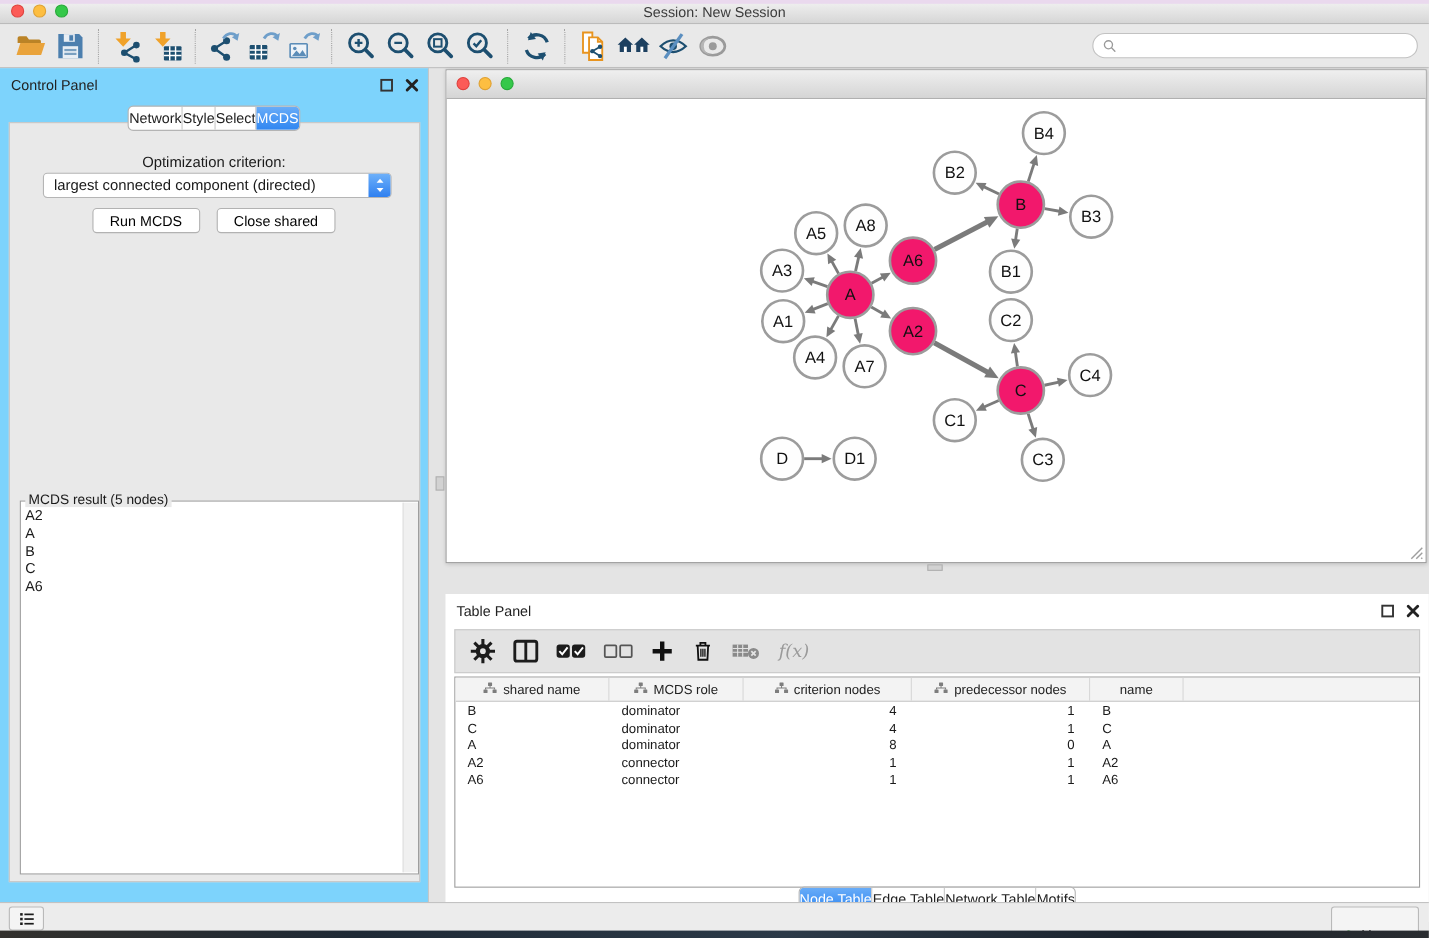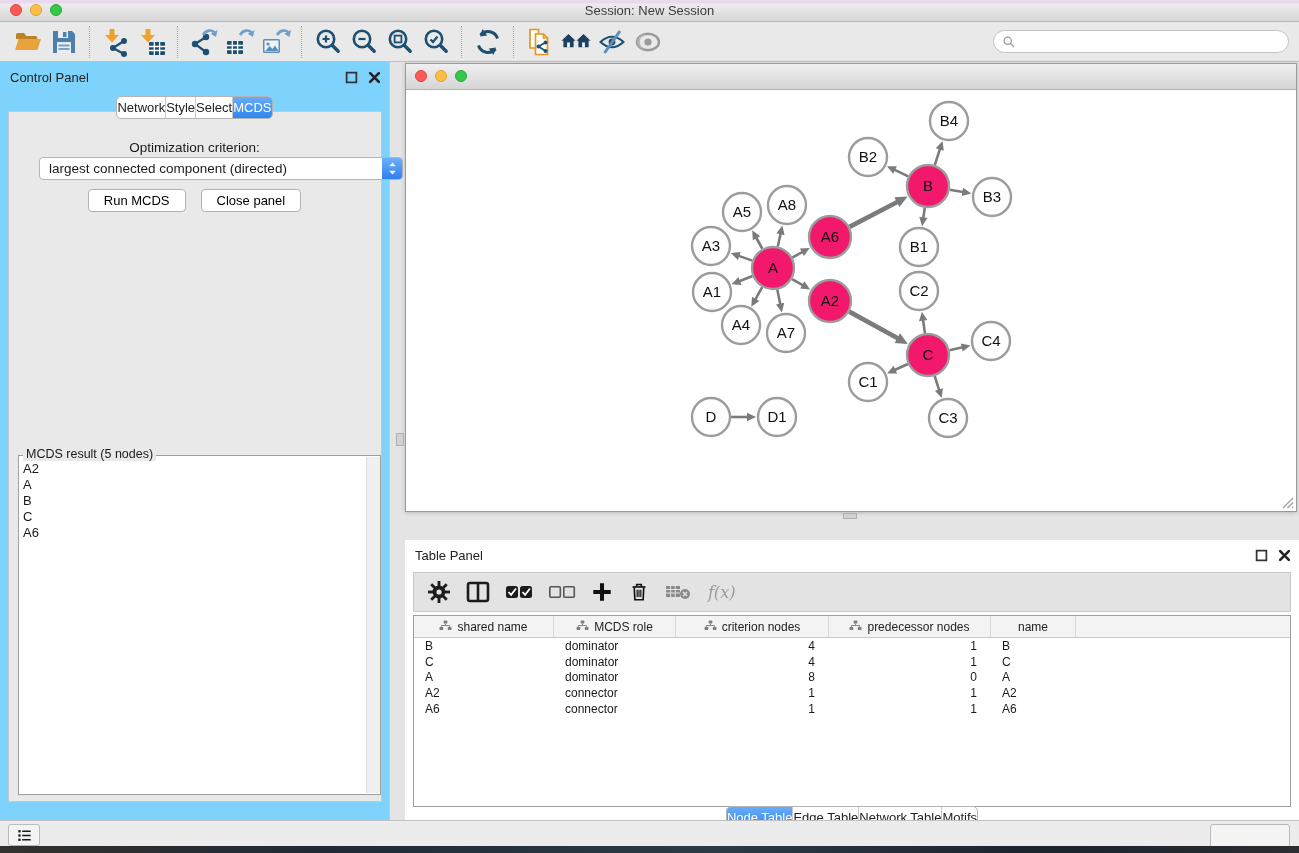--- a/index.html
+++ b/index.html
@@ -33,21 +33,21 @@
   .panel-btns span{width:13px;height:13px;display:inline-flex;cursor:pointer;}
   .panel-btns svg{width:13px;height:13px;}
   .seg-group{display:inline-flex;border:1px solid #b4b4b4;border-radius:5px;overflow:hidden;background:#fff;}
   .seg{padding:3px 0;font-size:13px;color:#222;border-left:1px solid #c9c9c9;cursor:pointer;white-space:nowrap;}
   .seg:first-child{border-left:none;}
   .seg.active{background:linear-gradient(#68acf8,#2f86f1);color:#fff;}
   #cp-tabs{position:absolute;left:0;right:0;top:34px;text-align:center;z-index:2;}
   #cp-inset{position:absolute;left:8px;top:49px;width:374px;height:691px;background:#e9e9e9;
     border:1px solid #c6c6c6;box-sizing:border-box;}
   #opt-label{position:absolute;left:0;right:0;top:78px;text-align:center;font-size:13.5px;}
-  #dropdown{position:absolute;left:39px;top:95px;width:364px;height:23px;background:#fff;border:1px solid #b5b5b5;
+  #dropdown{position:absolute;left:39px;top:95px;width:317px;height:23px;background:#fff;border:1px solid #b5b5b5;
     border-radius:4px;display:flex;align-items:center;box-sizing:border-box;cursor:pointer;}
   #dropdown .val{flex:1;font-size:13.5px;padding:0 9px;white-space:nowrap;}
   #dropdown .stepper{width:20px;height:21px;border-radius:0 3px 3px 0;
     background:linear-gradient(#6db0fa,#2f80f0);display:flex;align-items:center;justify-content:center;}
   #cp-buttons{position:absolute;left:0;right:0;top:127px;display:flex;justify-content:center;gap:15px;}
   .btn{background:#fff;border:1px solid #b2b2b2;border-radius:4px;padding:3px 15px;font-size:13px;cursor:pointer;}
   #result-box{position:absolute;left:18px;top:393px;width:363px;height:340px;background:#fff;border:1px solid #9e9e9e;box-sizing:border-box;}
   #result-legend{position:absolute;left:4px;top:-9px;background:#e9e9e9;padding:0 3px;font-size:12.5px;}
   #result-list{position:absolute;left:0;top:2px;right:14px;bottom:0;padding:3px 0 0 4px;font-size:13px;line-height:16px;overflow:hidden;}
   #result-scroll{position:absolute;right:0;top:1px;bottom:1px;width:13px;background:#f0f0f0;border-left:1px solid #dedede;}
@@ -280,21 +280,21 @@
     <span class="val">largest connected component (directed)</span>
     <span class="stepper">
       <svg viewBox="0 0 14 20" width="13" height="19">
           <path d="M7 3.5l3.4 4H3.6z" fill="#fff"></path>
           <path d="M7 16.5l3.4-4H3.6z" fill="#fff"></path>
         </svg>
     </span>
   </div>
   <div id="cp-buttons">
     <button class="btn">Run MCDS</button>
-    <button class="btn">Close panel</button>
+    <button class="btn">Close shared</button>
   </div>
   <div id="result-box">
     <div id="result-legend">MCDS result (5 nodes)</div>
     <div id="result-list">
         <div>A2</div>
         <div>A</div>
         <div>B</div>
         <div>C</div>
         <div>A6</div>
       </div>

